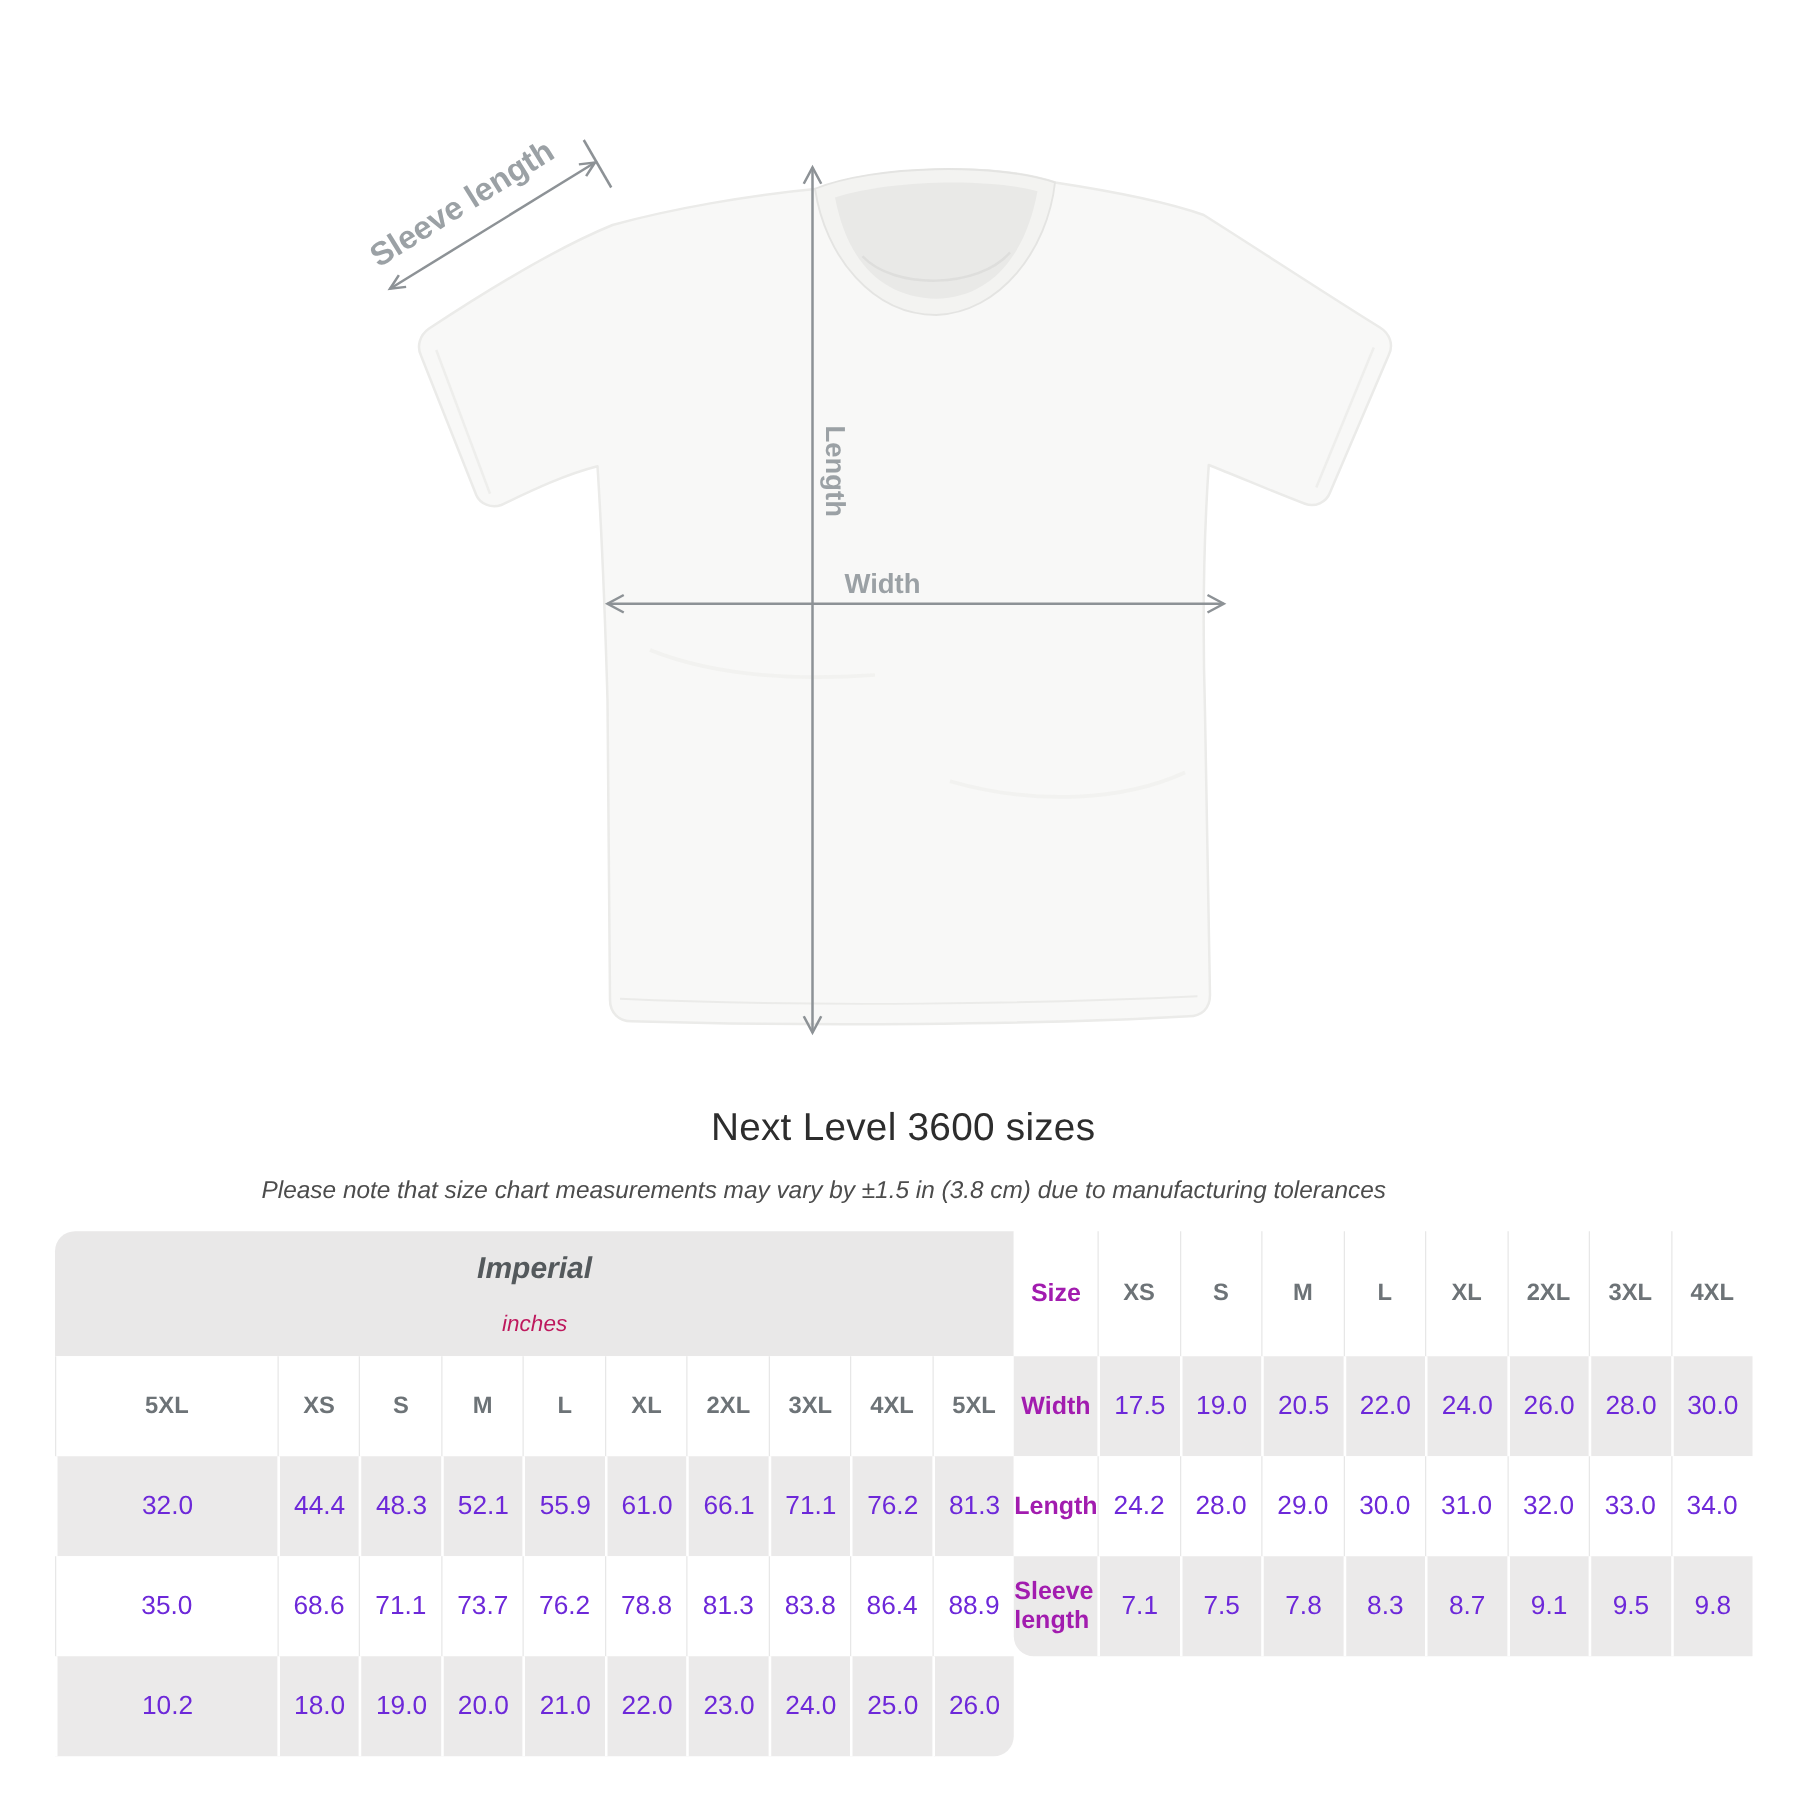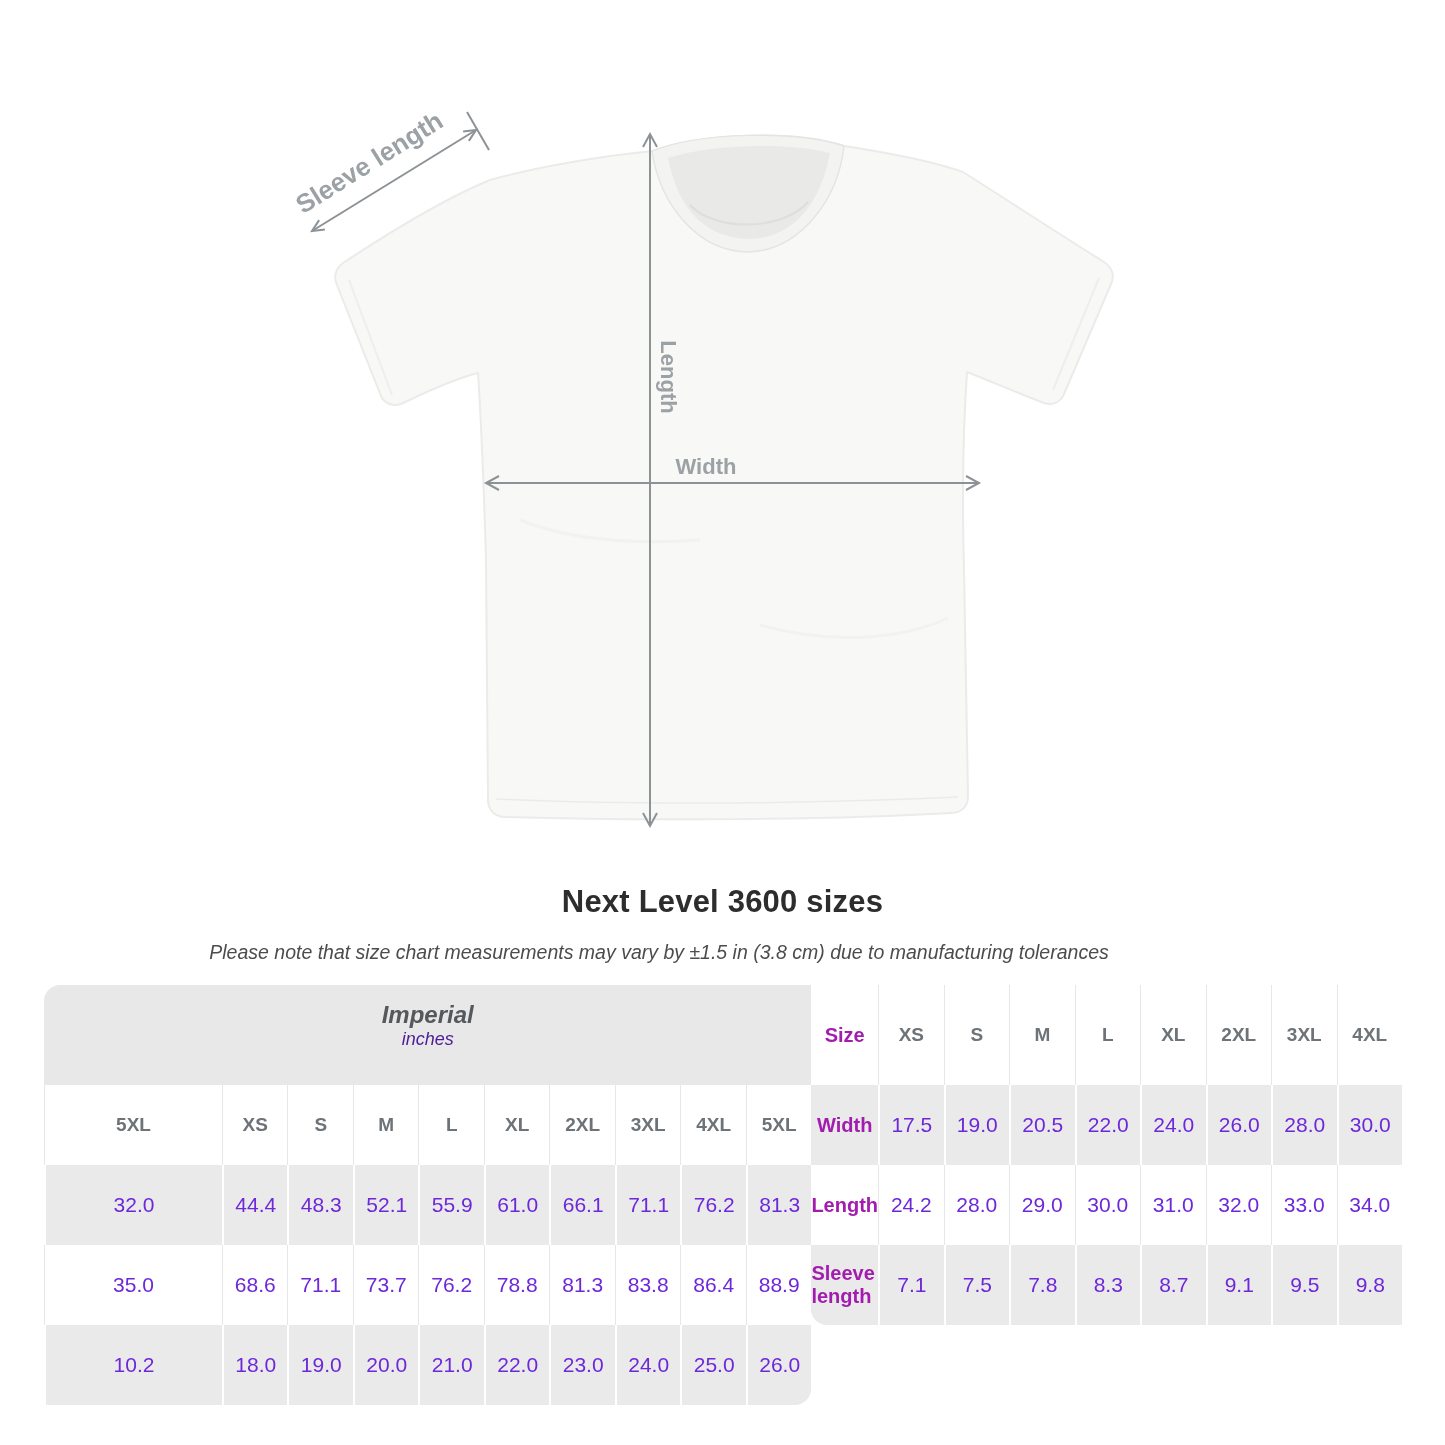--- a/index.html
+++ b/index.html
@@ -6,34 +6,34 @@
   body{font-family:"Liberation Sans", sans-serif;}
   .page{position:relative;width:1445px;height:1445px;background:#fff;overflow:hidden;}
 
   
   .diagram{position:absolute;left:0;top:0;}
   .diag-label{font-family:"Liberation Sans", sans-serif;font-weight:bold;fill:#9ba1a5;}
   .meas{stroke:#8d9296;stroke-width:2;fill:none;}
 
   
   .title{position:absolute;left:0;top:884px;width:1445px;margin:0;text-align:center;
-         font-size:31px;font-weight:bold;color:#2d2d2d;letter-spacing:0.2px;}
+         font-size:31px;font-weight:normal;color:#2d2d2d;letter-spacing:0.2px;}
   .subtitle{position:absolute;left:0;top:941px;width:1318px;margin:0;text-align:center;
          font-size:19.5px;font-style:italic;color:#4c4c4c;}
 
   
   .size-table{position:absolute;left:44px;top:985px;width:1358px;
       display:grid;grid-template-columns:178px repeat(18,1fr);
       grid-template-rows:100px repeat(4,80px);}
   .hdr{background:#e9e8e8;display:flex;flex-direction:column;align-items:center;
-       justify-content:flex-start;padding-top:16px;box-sizing:border-box;gap:0;}
+       justify-content:flex-start;padding-top:16px;box-sizing:border-box;gap:20px;}
   .hdr-imperial{grid-column:1/11;border-top-left-radius:16px;}
   .hdr-metric{grid-column:11/20;border-top-right-radius:16px;}
   .hdr .t{font-size:24px;font-weight:bold;font-style:italic;color:#54595c;}
-  .hdr .s{font-size:18px;font-style:italic;color:#4c1d95;}
+  .hdr .s{font-size:18px;font-style:italic;color:#be185d;}
 
   .cell{display:flex;align-items:center;justify-content:center;box-sizing:border-box;}
   .white{background:#ffffff;}
   .gray{background:#ebeaea;}
   .cell.white:not(.first){border-left:1px solid #e7e7e7;}
   .cell.gray:not(.first){border-left:2px solid #ffffff;}
   .lab{font-weight:bold;color:#a21caf;font-size:20px;}
   .sz{font-weight:bold;color:#6d7377;font-size:19px;}
   .val{color:#6d28d9;font-size:21px;}
   .bl{border-bottom-left-radius:16px;}

